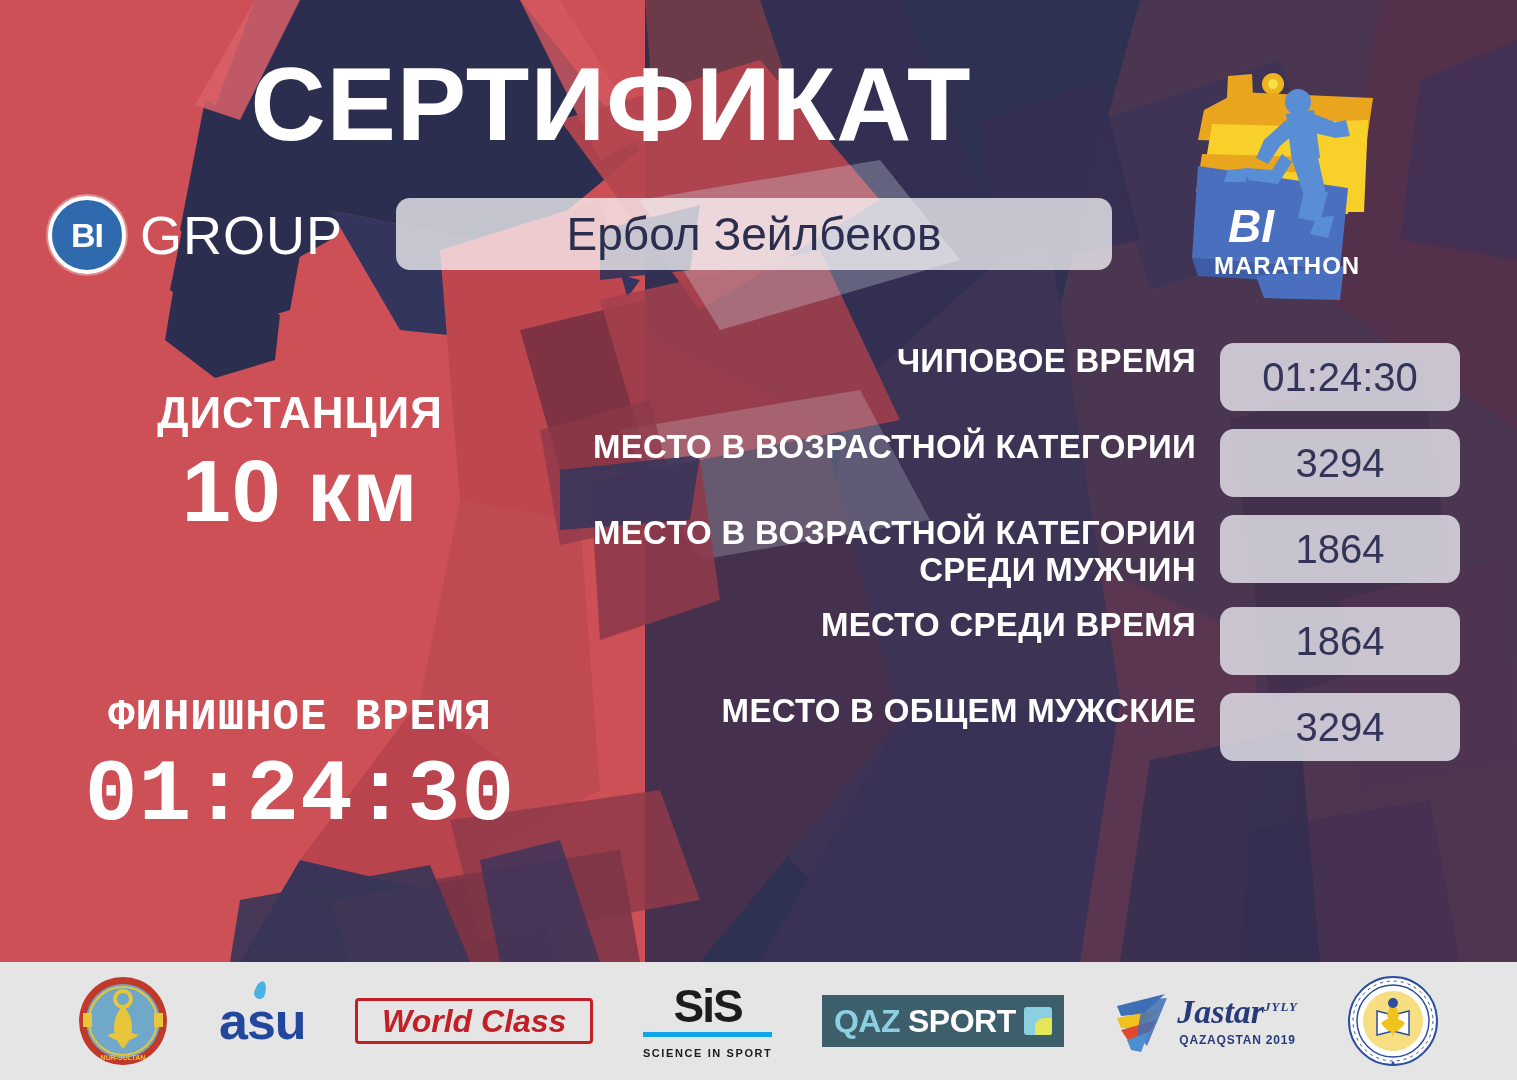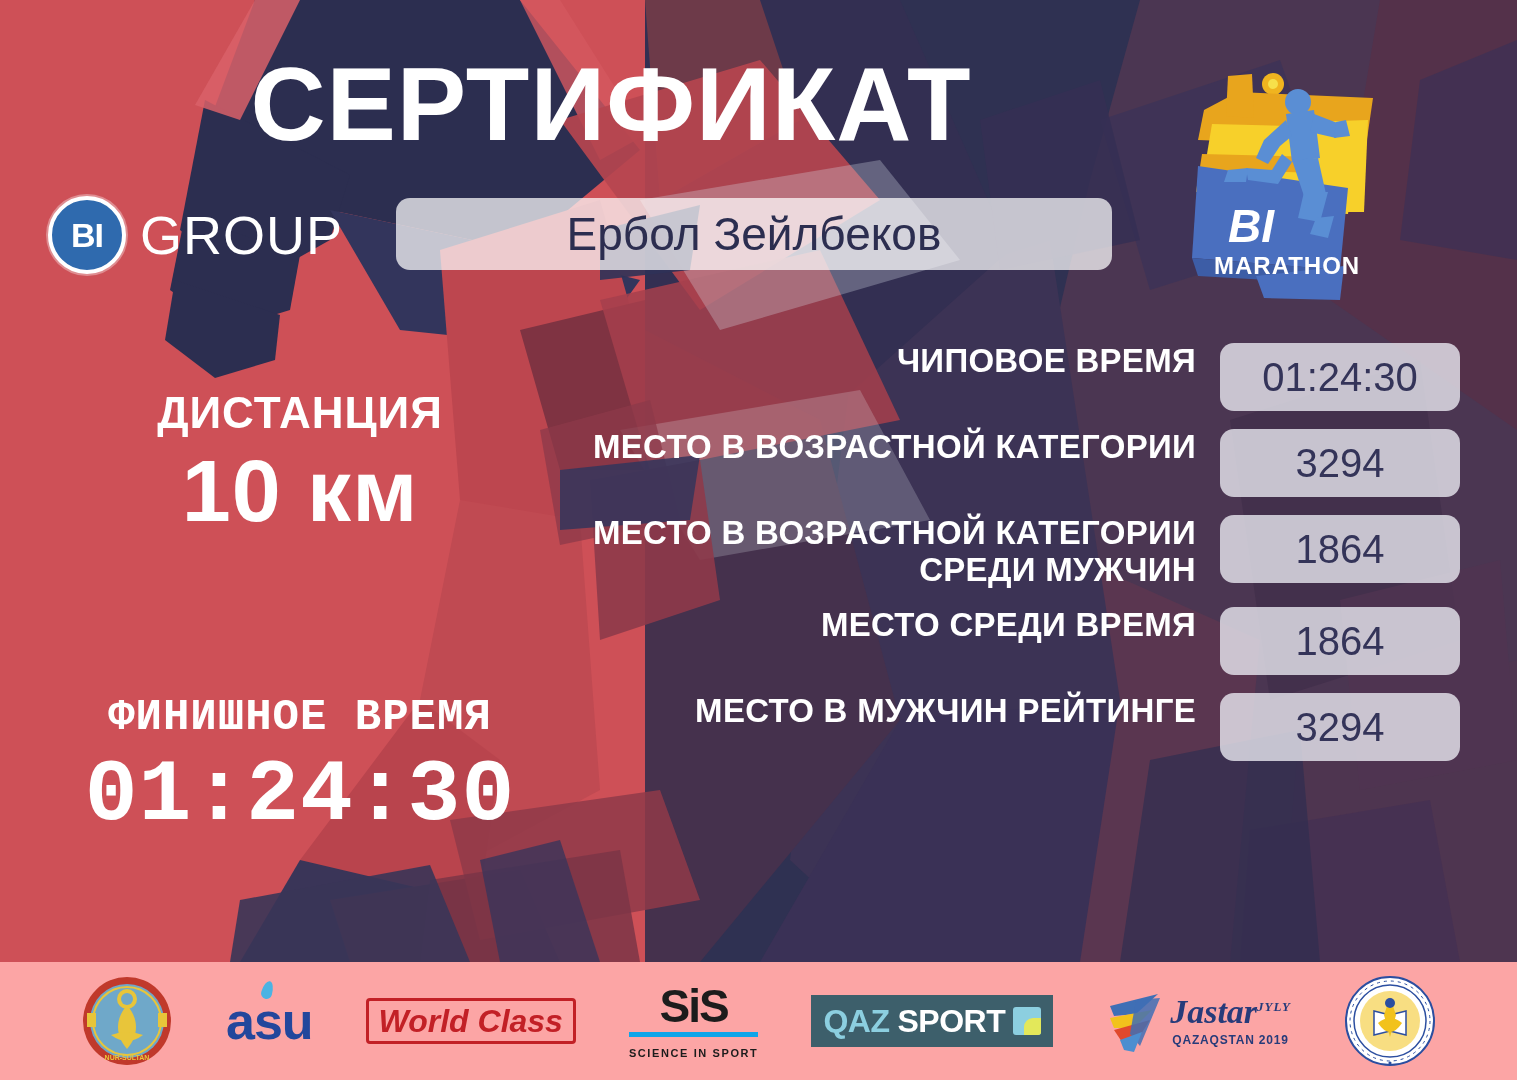--- a/index.html
+++ b/index.html
@@ -195,38 +195,38 @@
     height: 240px;
   }
 
   
   .sponsors {
     position: absolute;
     left: 0;
     top: 962px;
     width: 1517px;
     height: 118px;
-    background: #fca5a5;
+    background: #e5e5e5;
     display: flex;
     align-items: center;
     justify-content: space-evenly;
     padding: 0 28px;
     box-sizing: border-box;
   }
   .sponsor {
     display: flex;
     align-items: center;
     justify-content: center;
     height: 92px;
   }
 
   .wc-logo {
     border: 3px solid #c22026;
     border-radius: 4px;
-    padding: 4px 10px;
+    padding: 4px 24px;
     color: #c22026;
     font-size: 32px;
     font-weight: bold;
     font-style: italic;
     line-height: 1;
     white-space: nowrap;
   }
   .asu-logo {
     color: #23479c;
     font-size: 52px;
@@ -476,21 +476,21 @@
     </div>
 
     <div class="stat-row">
       <div class="stat-label">МЕСТО СРЕДИ ВРЕМЯ</div>
       <div class="stat-pill">
         <span>1864</span>
       </div>
     </div>
 
     <div class="stat-row">
-      <div class="stat-label">МЕСТО В МУЖЧИН РЕЙТИНГЕ</div>
+      <div class="stat-label">МЕСТО В ОБЩЕМ МУЖСКИЕ</div>
       <div class="stat-pill">
         <span>3294</span>
       </div>
     </div>
 
   </div>
 
   <div class="sponsors">
 
     <div class="sponsor">

